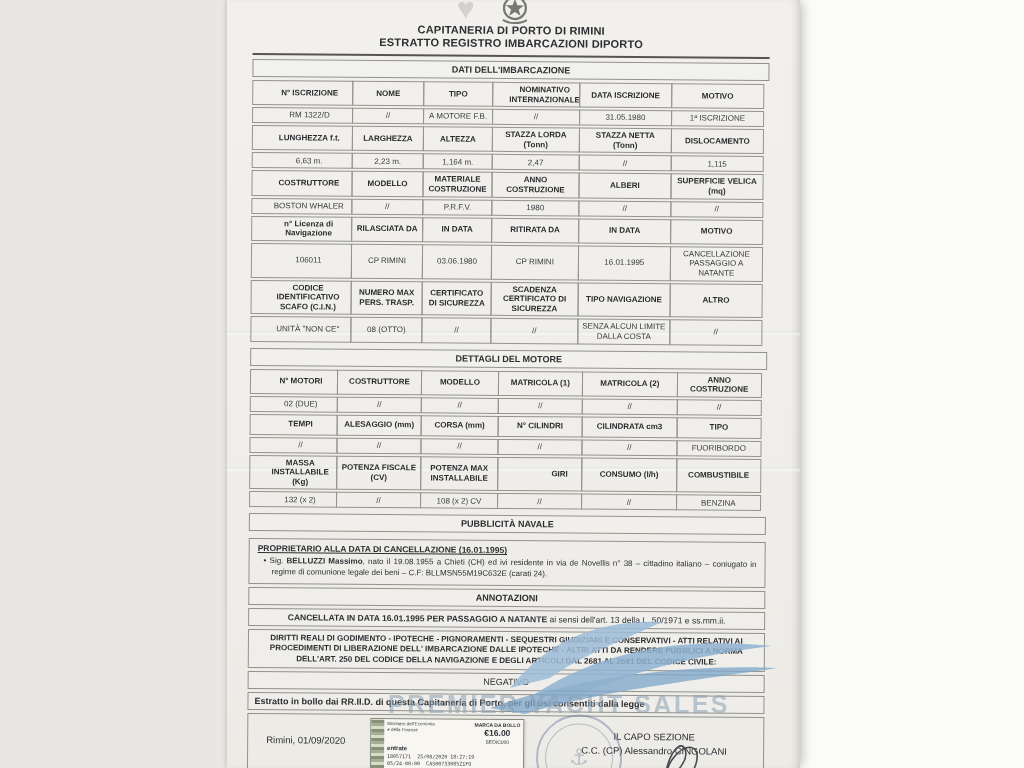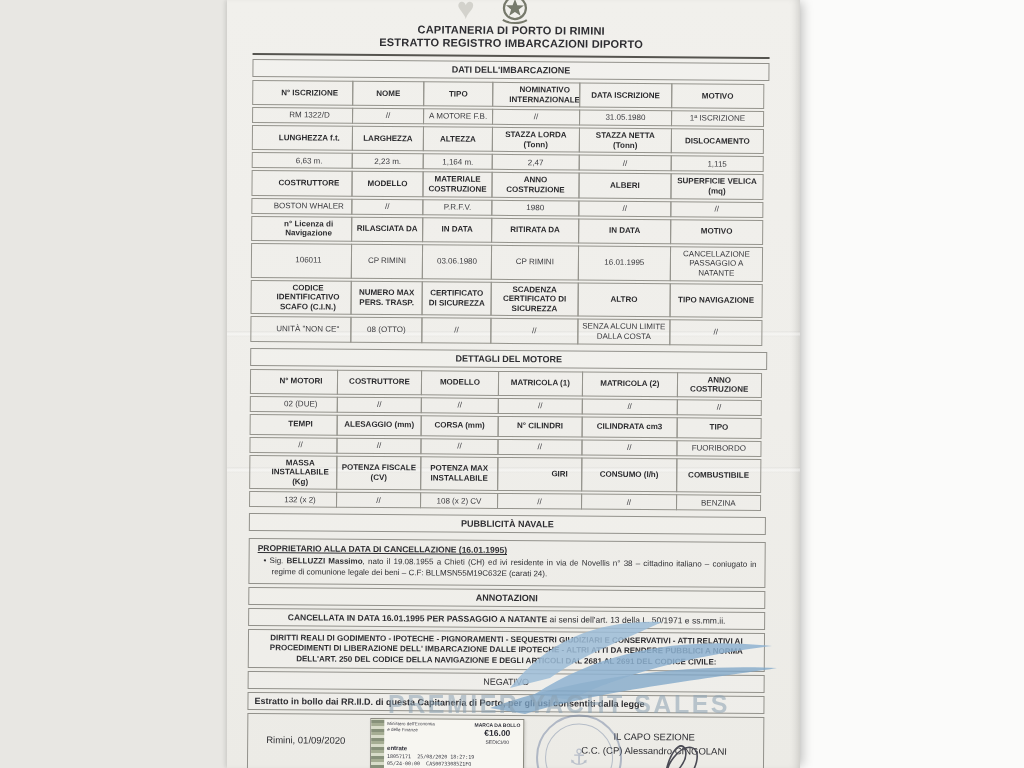--- a/index.html
+++ b/index.html
@@ -165,22 +165,22 @@
             <div class="tcell" style="width: 13.5%;">03.06.1980</div>
             <div class="tcell" style="width: 17%;">CP RIMINI</div>
             <div class="tcell" style="width: 18%;">16.01.1995</div>
             <div class="tcell" style="width: 18%;">CANCELLAZIONE PASSAGGIO A NATANTE</div>
           </div>
           <div class="trow thead">
             <div class="tcell" style="width: 19.5%;">CODICE IDENTIFICATIVO SCAFO (C.I.N.)</div>
             <div class="tcell" style="width: 14%;">NUMERO MAX PERS. TRASP.</div>
             <div class="tcell" style="width: 13.5%;">CERTIFICATO DI SICUREZZA</div>
             <div class="tcell" style="width: 17%;">SCADENZA CERTIFICATO DI SICUREZZA</div>
+            <div class="tcell" style="width: 18%;">TIPO NAVIGAZIONE</div>
             <div class="tcell" style="width: 18%;">ALTRO</div>
-            <div class="tcell" style="width: 18%;">TIPO NAVIGAZIONE</div>
           </div>
           <div class="trow tval">
             <div class="tcell" style="width: 19.5%;">UNITÀ "NON CE"</div>
             <div class="tcell" style="width: 14%;">08 (OTTO)</div>
             <div class="tcell" style="width: 13.5%;">//</div>
             <div class="tcell" style="width: 17%;">//</div>
             <div class="tcell" style="width: 18%;">SENZA ALCUN LIMITE DALLA COSTA</div>
             <div class="tcell" style="width: 18%;">//</div>
           </div>
         </div>

